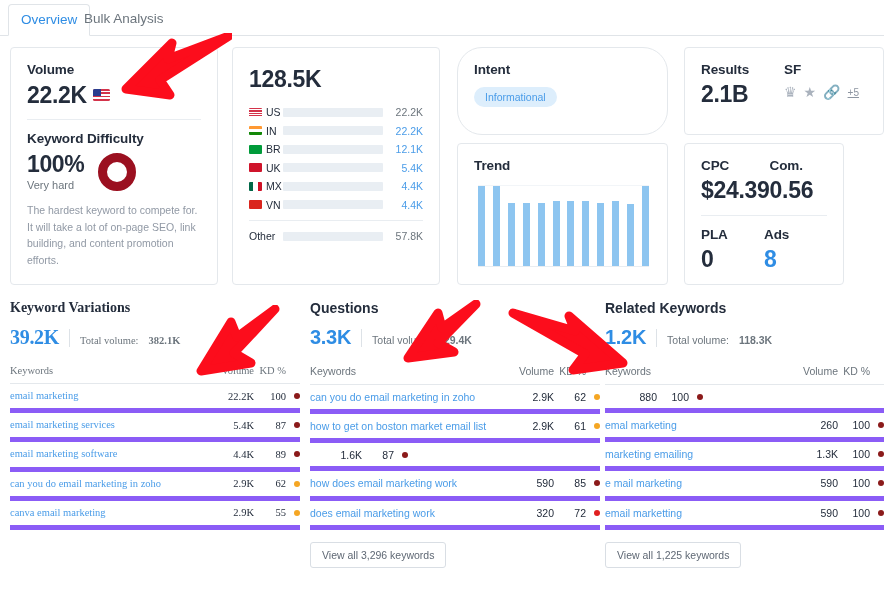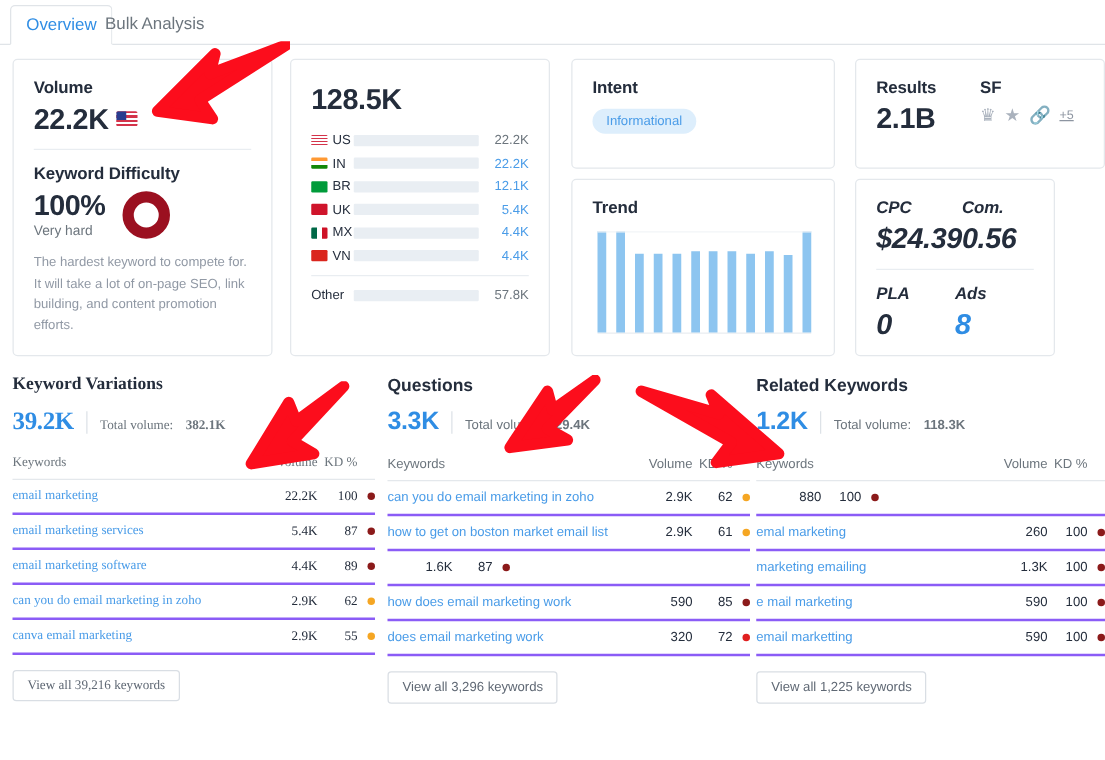--- a/index.html
+++ b/index.html
@@ -75,21 +75,21 @@
   .gv-cc { width: 34px; color: #242d3c; display:flex; align-items:center; gap:4px; }
   .gv-bar-bg {
     flex: 1; height: 9px; background: #e9eef3; border-radius: 1px; position: relative;
   }
   .gv-bar { height: 9px; border-radius: 1px; }
   .gv-val { width: 40px; text-align: right; color: #6c757d; font-size: 10.5px; }
   .gv-val.link { color: #4a9ce8; }
   .miniflag { width: 13px; height: 9px; border-radius: 1px; display:inline-block; }
 
   
-  #card-intent { left: 457px; top: 47px; width: 211px; height: 88px; }
+  #card-intent { left: 457px; top: 47px; width: 211px; height: 88px; border-radius: 25px; }
   .chip {
     display: inline-block; font-size: 10.5px; color: #4a9ce8;
     background: #ddeefc; border-radius: 10px; padding: 4px 11px; margin-top: 10px;
   }
 
   
   #card-trend { left: 457px; top: 143px; width: 211px; height: 142px; }
   .trend-plot {
     position: absolute; left: 20px; right: 18px; bottom: 17px; height: 82px;
     border-bottom: 1px solid #e9edf1;
@@ -105,21 +105,21 @@
   #card-results { left: 684px; top: 47px; width: 200px; height: 88px; }
   .two-col { display: flex; }
   .two-col > div { flex: 1; }
   .sf-icons {
     display: flex; align-items: center; gap: 7px; margin-top: 7px;
     color: #aab2bd; font-size: 14px;
   }
   .sf-plus { font-size: 10px; color: #8d95a1; text-decoration: underline; }
 
   
-  #card-cpc { left: 684px; top: 143px; width: 160px; height: 142px; font-style: italic; }
+  #card-cpc { left: 684px; top: 143px; width: 160px; height: 142px; }
   .blue-num { color: #2f8de4; }
 
   
   .tablecard { position: absolute; top: 300px; }
   #tbl-variations { left: 10px; width: 290px; font-family: Liberation Serif, serif; }
   #tbl-questions { left: 310px; width: 290px; }
   #tbl-related { left: 605px; width: 279px; }
   .tbl-title { font-size: 14px; font-weight: 600; color: #242d3c; }
   .tbl-sum { display: flex; align-items: baseline; gap: 10px; margin-top: 10px; }
   .tbl-big { font-size: 20px; font-weight: 700; color: #2f8de4; letter-spacing: -0.3px; }
@@ -127,21 +127,21 @@
   .tbl-tv { font-size: 10.5px; color: #6c757d; }
   .thead {
     display: flex; font-size: 10.5px; color: #6c757d; margin-top: 16px;
     padding-bottom: 7px; border-bottom: 1px solid #e4e8ec;
   }
   .th-kw { flex: 1; }
   .th-vol { width: 52px; text-align: right; }
   .th-kd { width: 46px; text-align: right; padding-right: 14px; }
   .trow {
     display: flex; align-items: center; font-size: 10.5px;
-    border-bottom: 2px solid #8b5cf6; min-height: 28px; padding: 5px 0;
+    border-bottom: 5px solid #8b5cf6; min-height: 28px; padding: 5px 0;
   }
   .td-kw { flex: 1; color: #4a9ce8; line-height: 1.35; padding-right: 6px; cursor: pointer; }
   .td-vol { width: 52px; text-align: right; color: #242d3c; }
   .td-kd { width: 46px; text-align: right; color: #242d3c; position: relative; padding-right: 14px; }
   .dot {
     position: absolute; right: 0; top: 50%; margin-top: -3px;
     width: 6px; height: 6px; border-radius: 50%;
   }
   .viewall {
     display: inline-block; margin-top: 12px; font-size: 10.5px; color: #5f6874;
@@ -350,21 +350,20 @@
           <span class="td-kw">can you do email marketing in zoho</span>
           <span class="td-vol">2.9K</span>
           <span class="td-kd">62<span class="dot" style="background:#f5a623;"></span></span>
         </div>
         <div class="trow">
           <span class="td-kw">canva email marketing</span>
           <span class="td-vol">2.9K</span>
           <span class="td-kd">55<span class="dot" style="background:#f5a623;"></span></span>
         </div>
       </div>
-    <div class="viewall">View all 39,216 keywords</div>
   </div>
 
   <div class="tablecard" id="tbl-questions">
     <div class="tbl-title">Questions</div>
     <div class="tbl-sum">
       <span class="tbl-big">3.3K</span>
       <span class="tbl-divider"></span>
       <span class="tbl-tv">Total volume:</span>
       <b class="tbl-tv">29.4K</b>
     </div>

